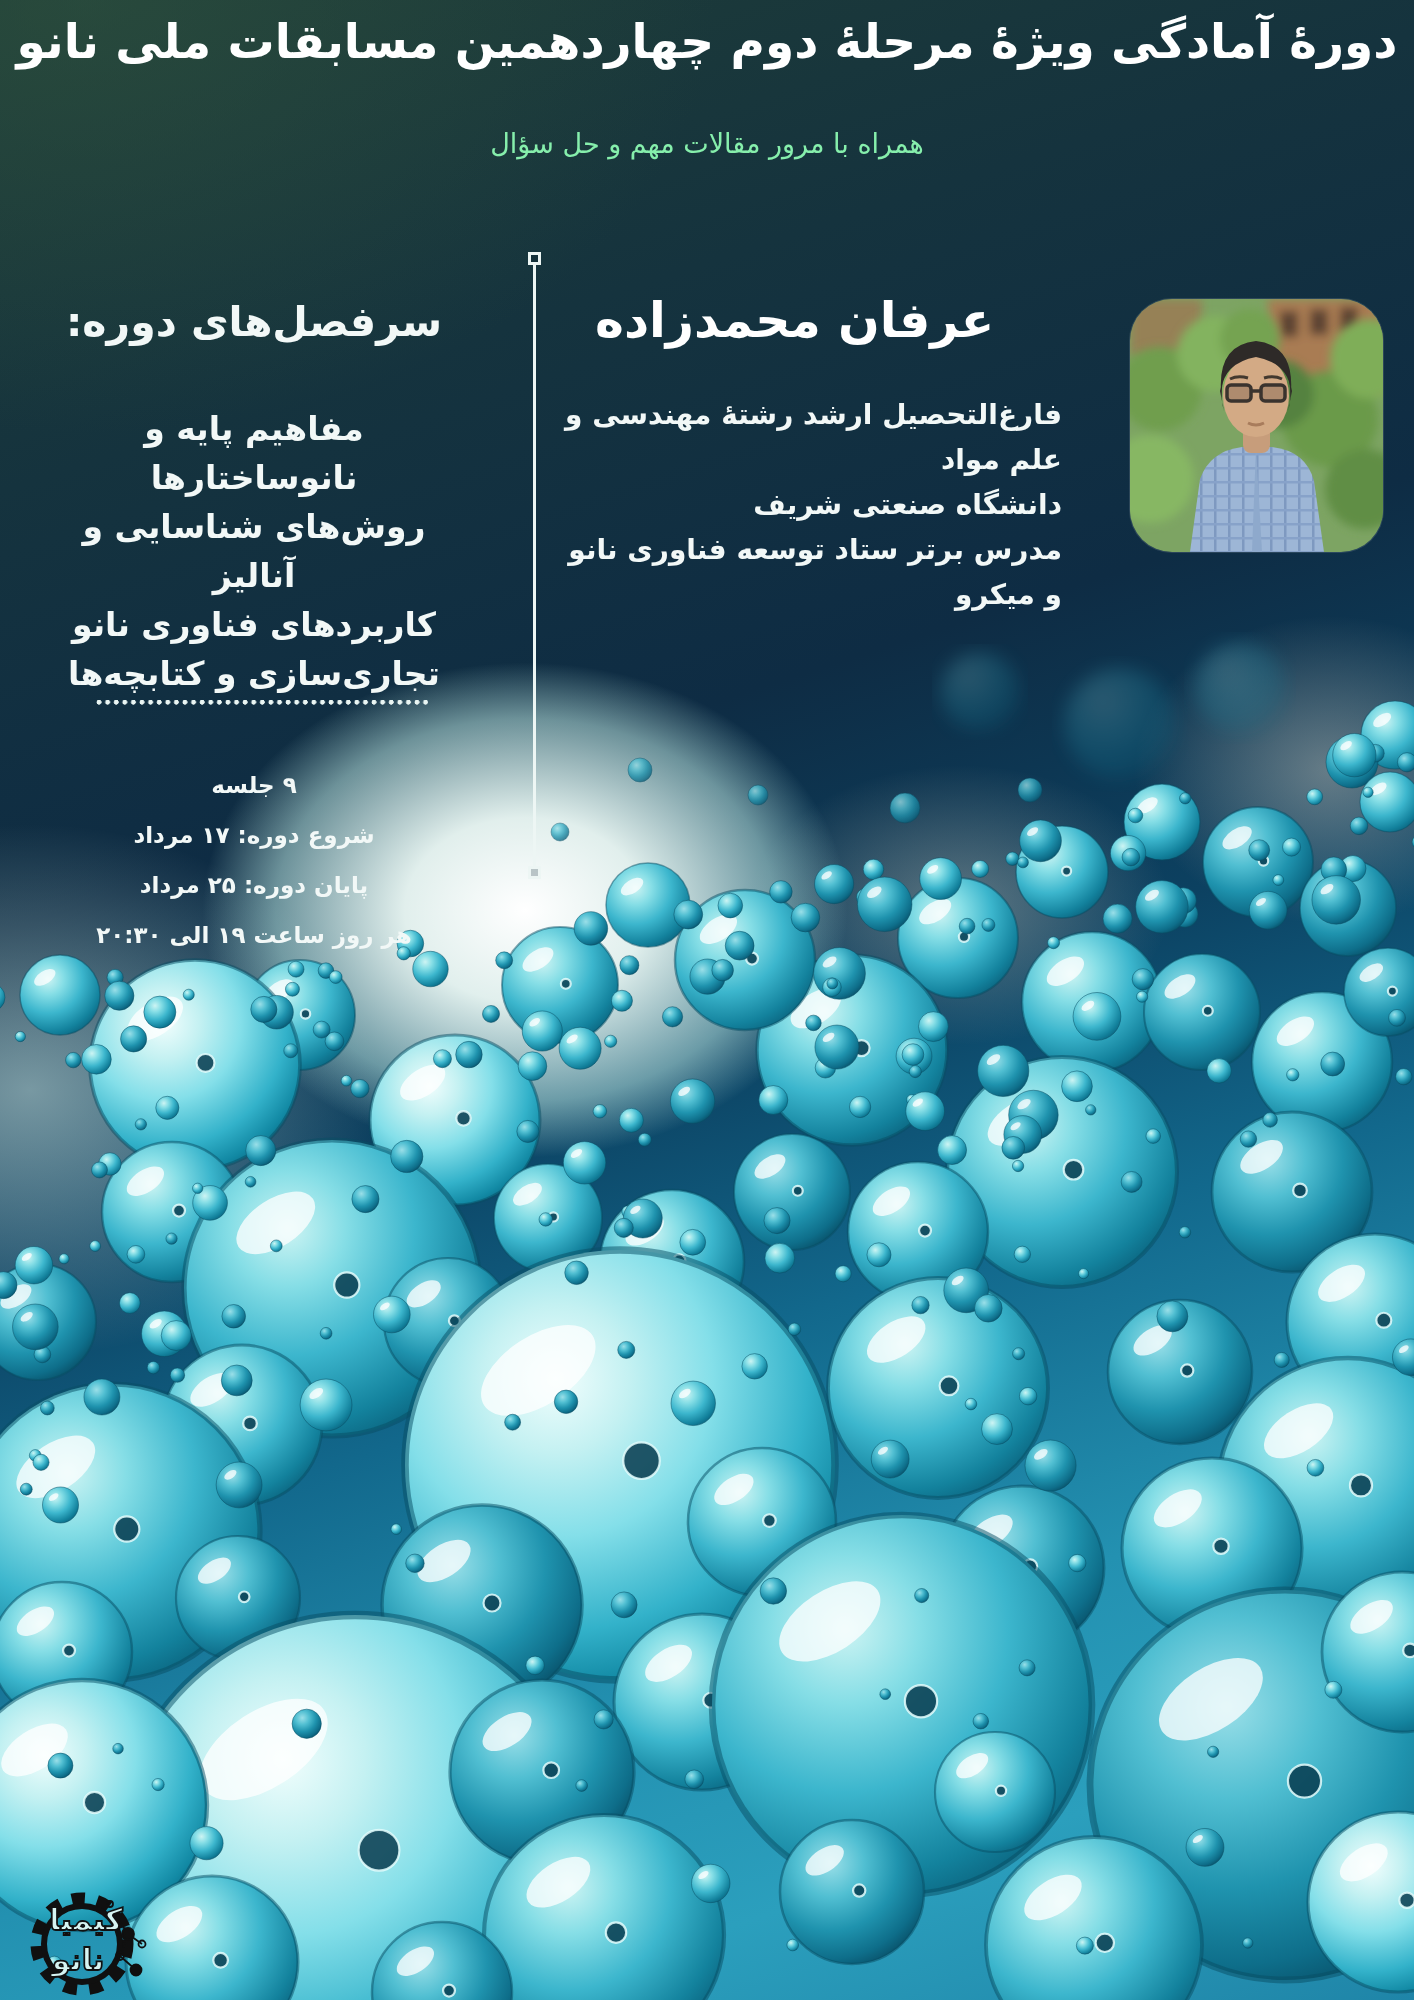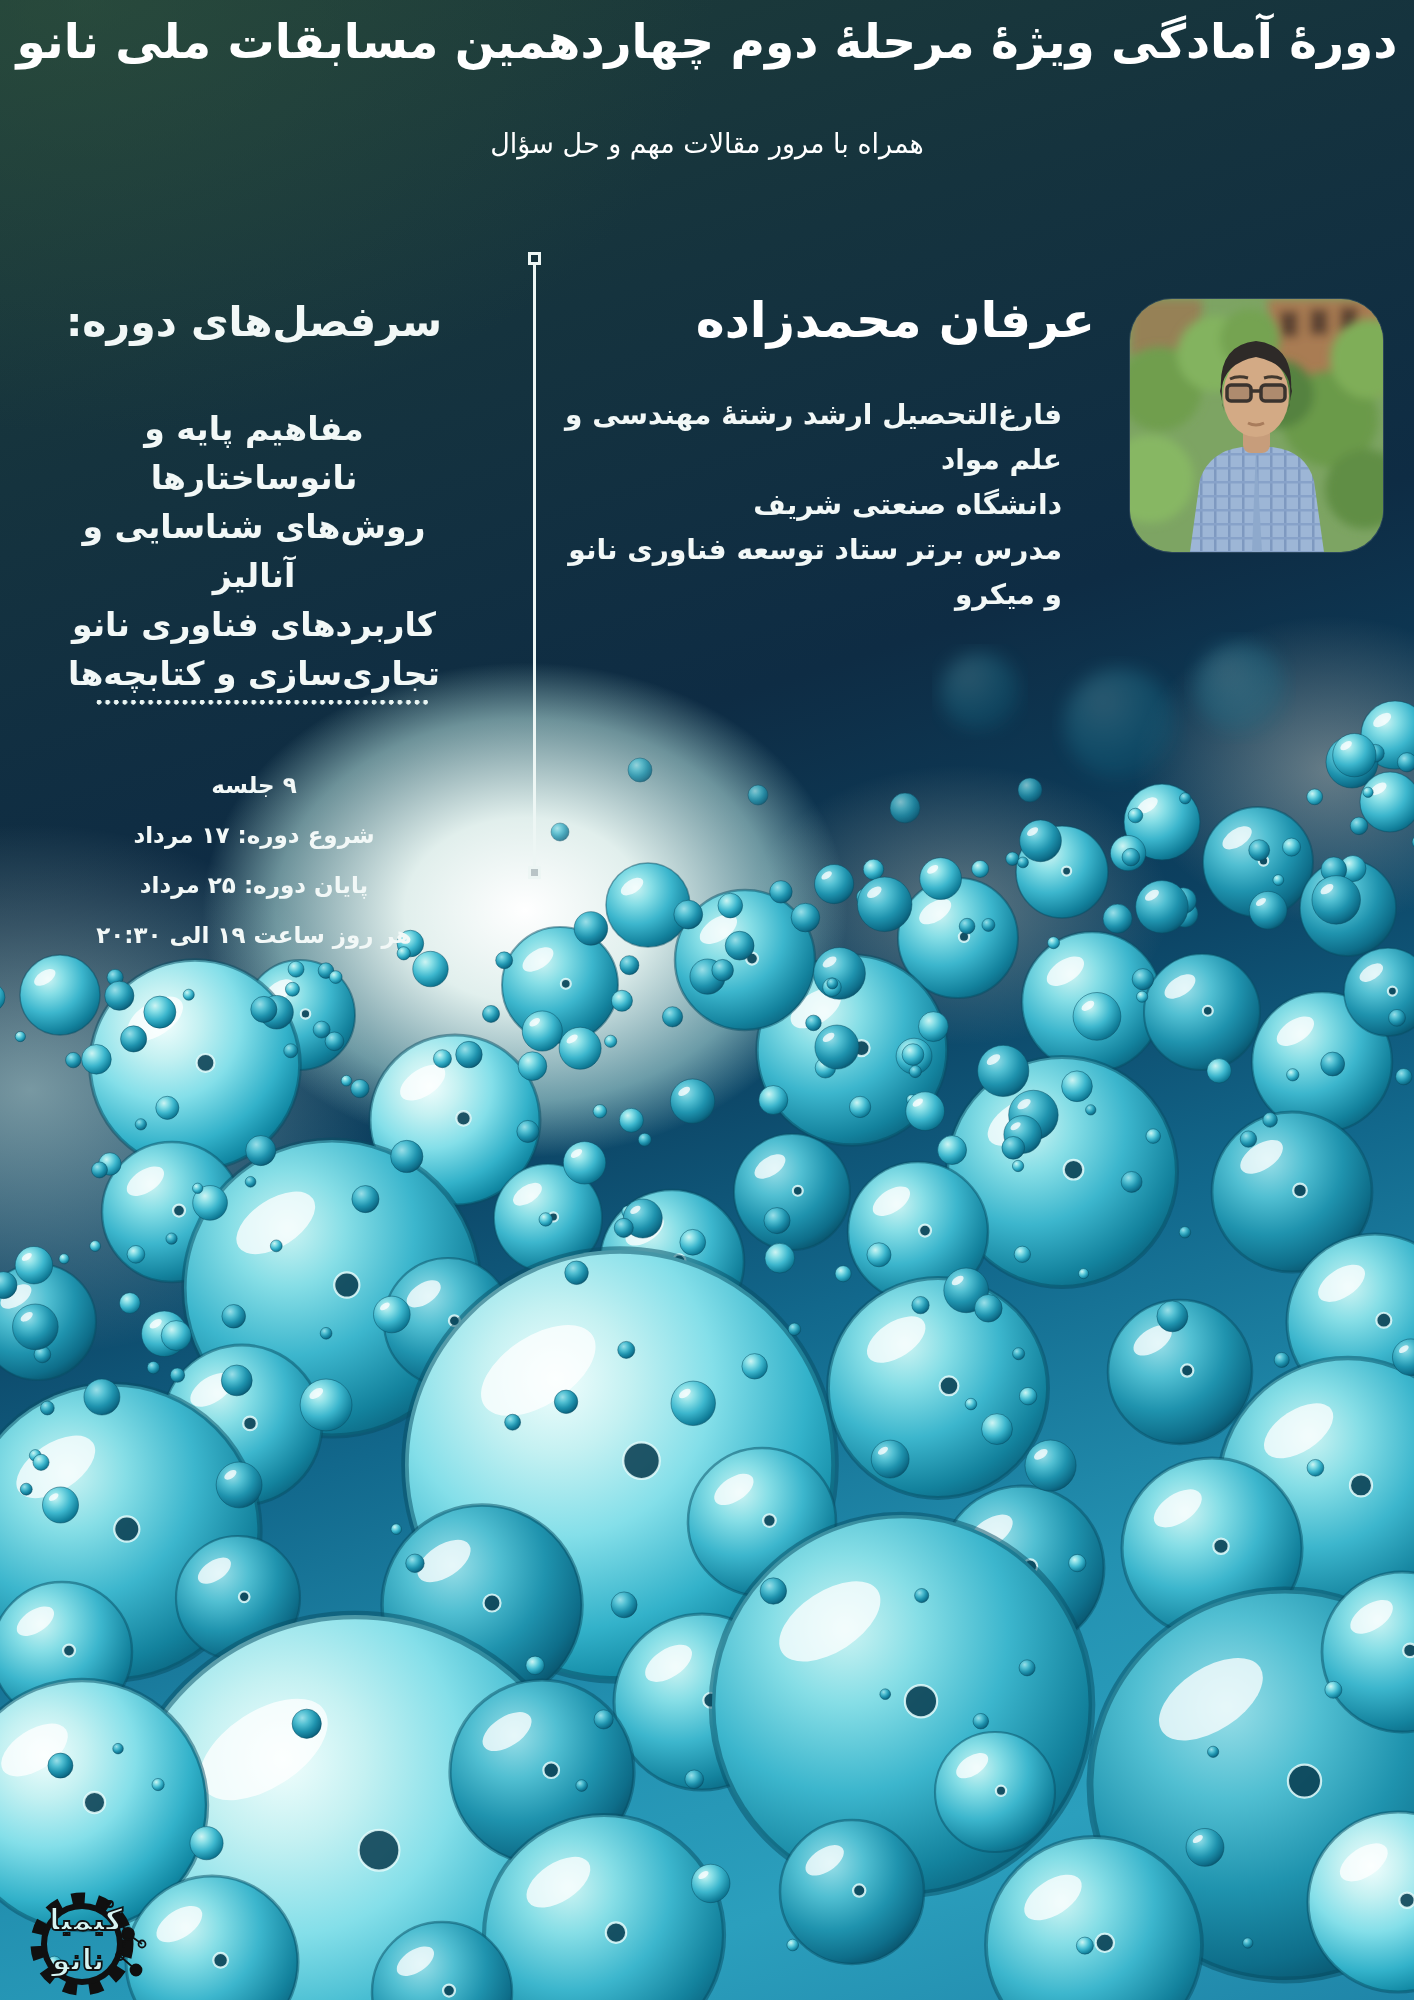--- a/index.html
+++ b/index.html
@@ -19,21 +19,21 @@
       linear-gradient(162deg,#1f3d37 0%,#15333e 20%,#0e2c44 38%,#0c4161 52%,#12688c 64%,#2391b1 78%,#2b9fbd 88%,#1f85a8 100%);
   }
   .bubble-svg{position:absolute; inset:0;}
   
   .title{
     position:absolute; top:14px; left:0; right:0; text-align:center;
     font-size:47px; font-weight:700; color:#ffffff; letter-spacing:0;
   }
   .subtitle{
     position:absolute; top:128px; left:0; right:0; text-align:center;
-    font-size:27px; font-weight:500; color:#ffffff;
+    font-size:27px; font-weight:500; color:#86efac;
   }
   
   .topics{
     position:absolute; top:298px; left:38px; width:432px; text-align:center;
   }
   .topics h2{margin:0 0 58px 0; font-size:41px; font-weight:700;}
   .topics .item{font-size:33px; font-weight:700; line-height:49px;}
   .dotted{
     position:absolute; top:699px; left:96px; width:332px; height:7px;
     background-image:radial-gradient(circle 2.3px at 3px 3.2px,#e9f5f3 2.2px,rgba(233,245,243,0) 2.7px);
@@ -42,21 +42,21 @@
   .schedule{
     position:absolute; top:760px; left:38px; width:432px; text-align:center;
     font-size:23px; font-weight:700; line-height:50px;
   }
   
   .vline{position:absolute; left:533px; top:262px; width:3px; height:604px; background:#edf6f4;}
   .vline-cap{position:absolute; left:528px; width:7px; height:7px; border:3px solid #edf6f4; background:rgba(10,40,52,.25);}
   .cap-top{top:252px;} .cap-bottom{top:866px;}
   
   .inst-name{
-    position:absolute; top:292px; right:319px; width:500px; text-align:right;
+    position:absolute; top:292px; right:319px; width:500px; text-align:left;
     font-size:49px; font-weight:700; color:#ffffff; direction:rtl;
   }
   .inst-bio{
     position:absolute; top:392px; right:352px; width:520px; text-align:right;
     font-size:28px; font-weight:700; line-height:45px; direction:rtl;
   }
   .photo{
     position:absolute; left:1130px; top:299px; width:253px; height:253px;
     border-radius:42px; overflow:hidden; box-shadow:0 0 0 1px rgba(255,255,255,.12);
   }

